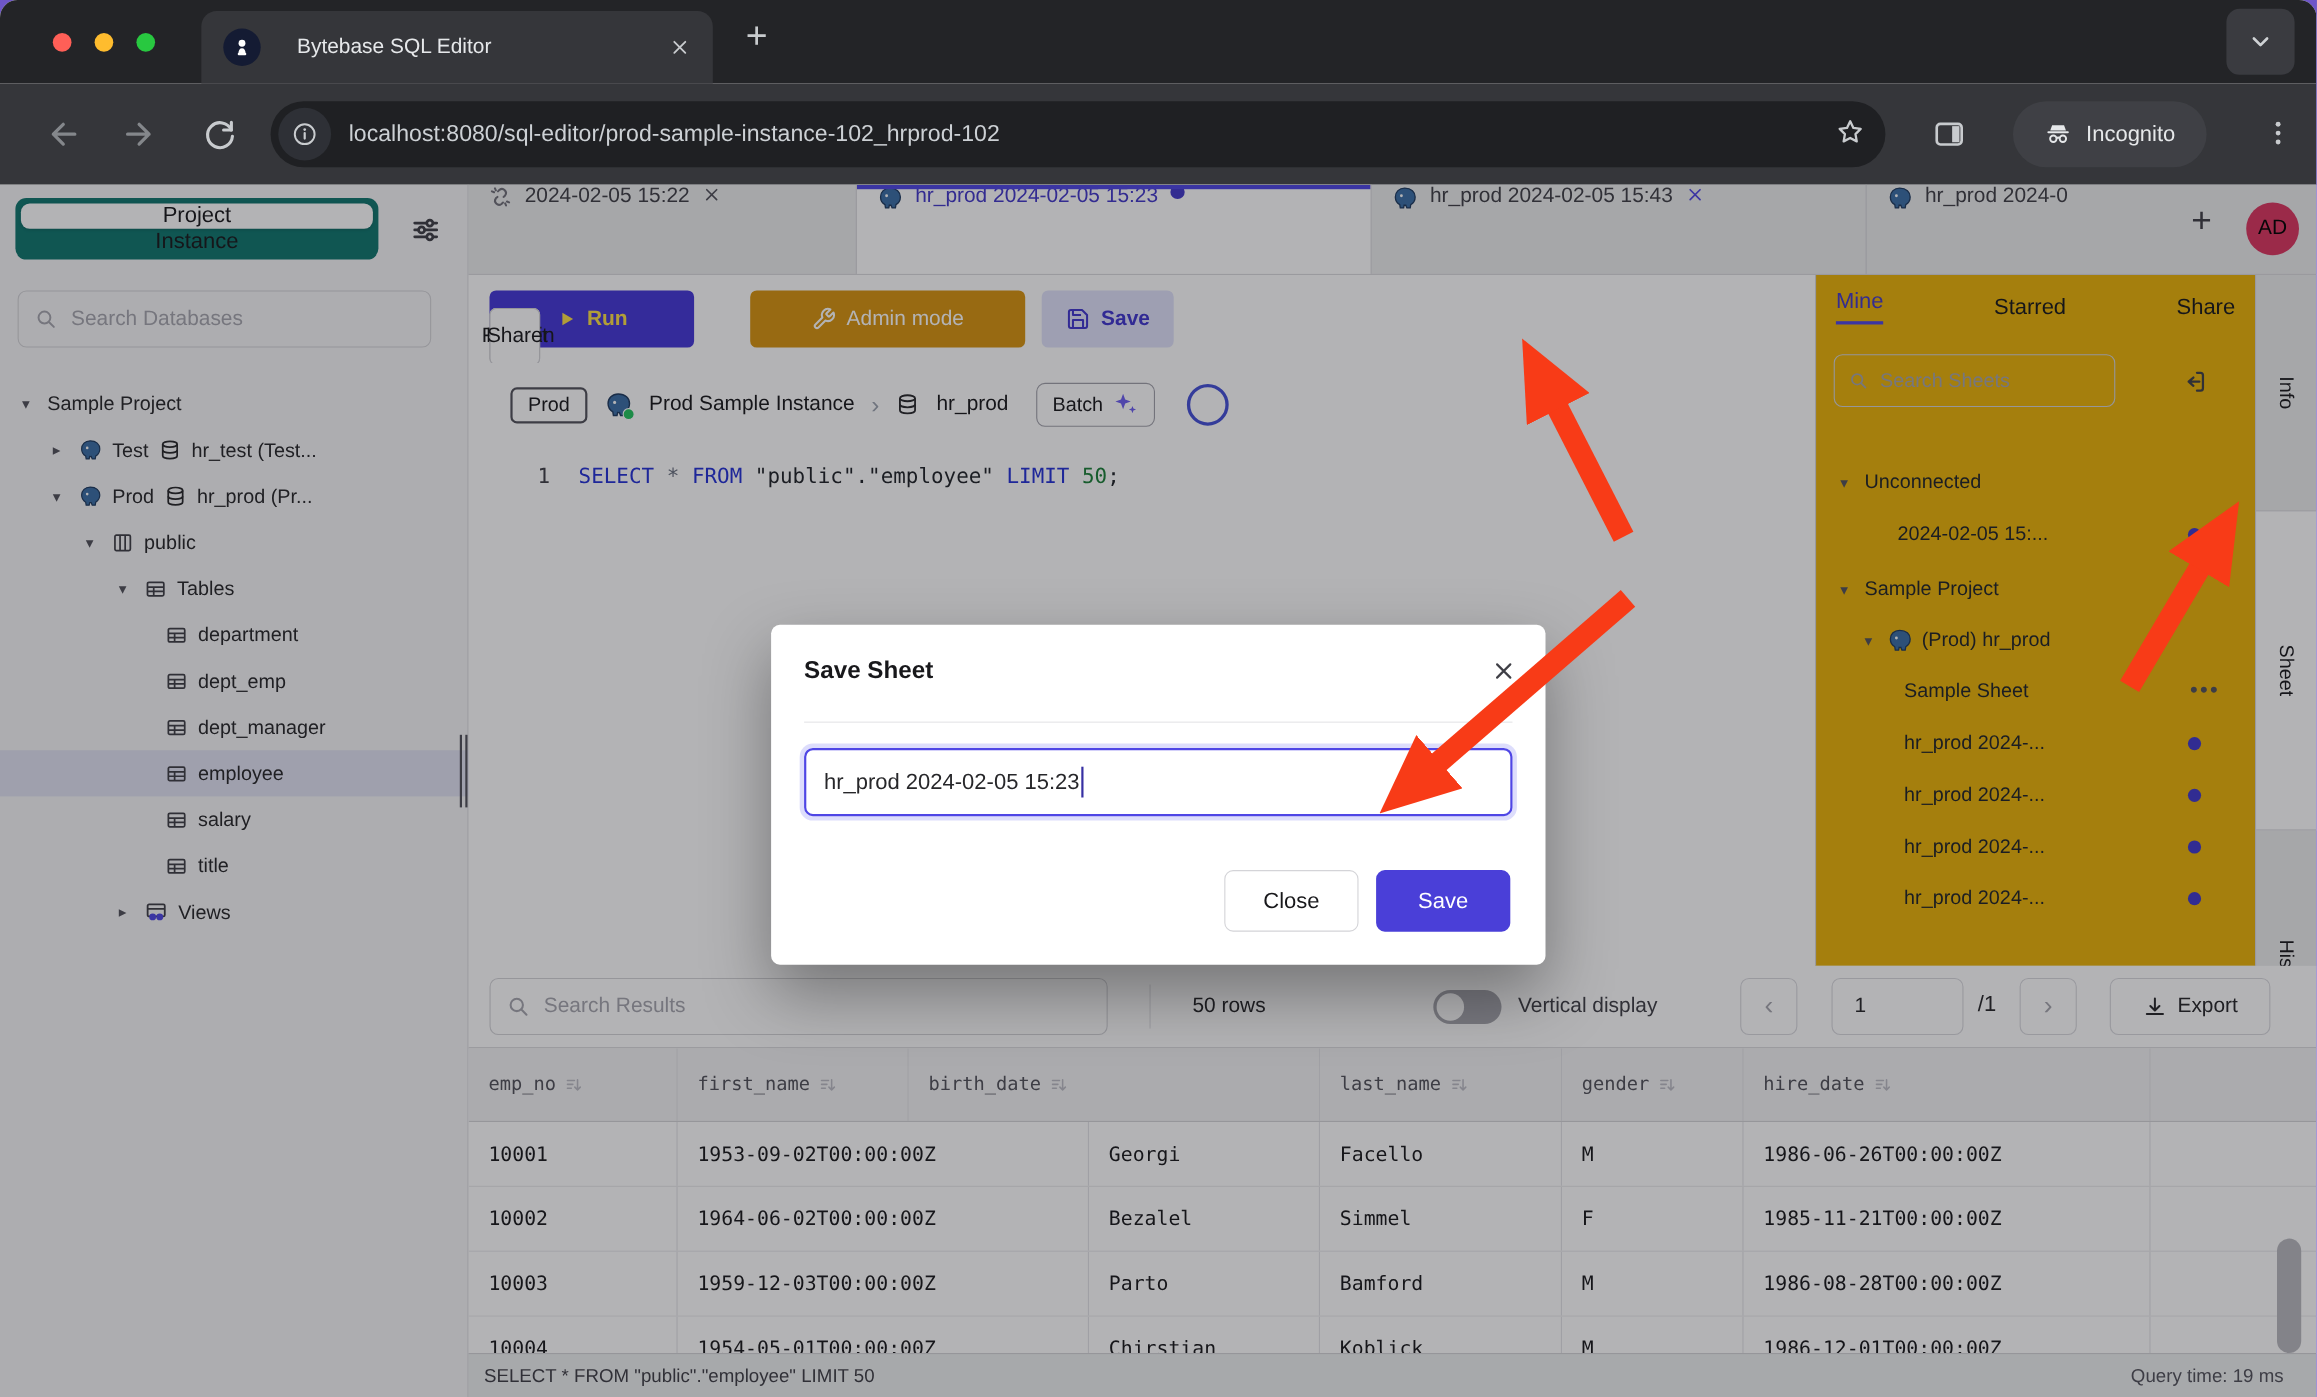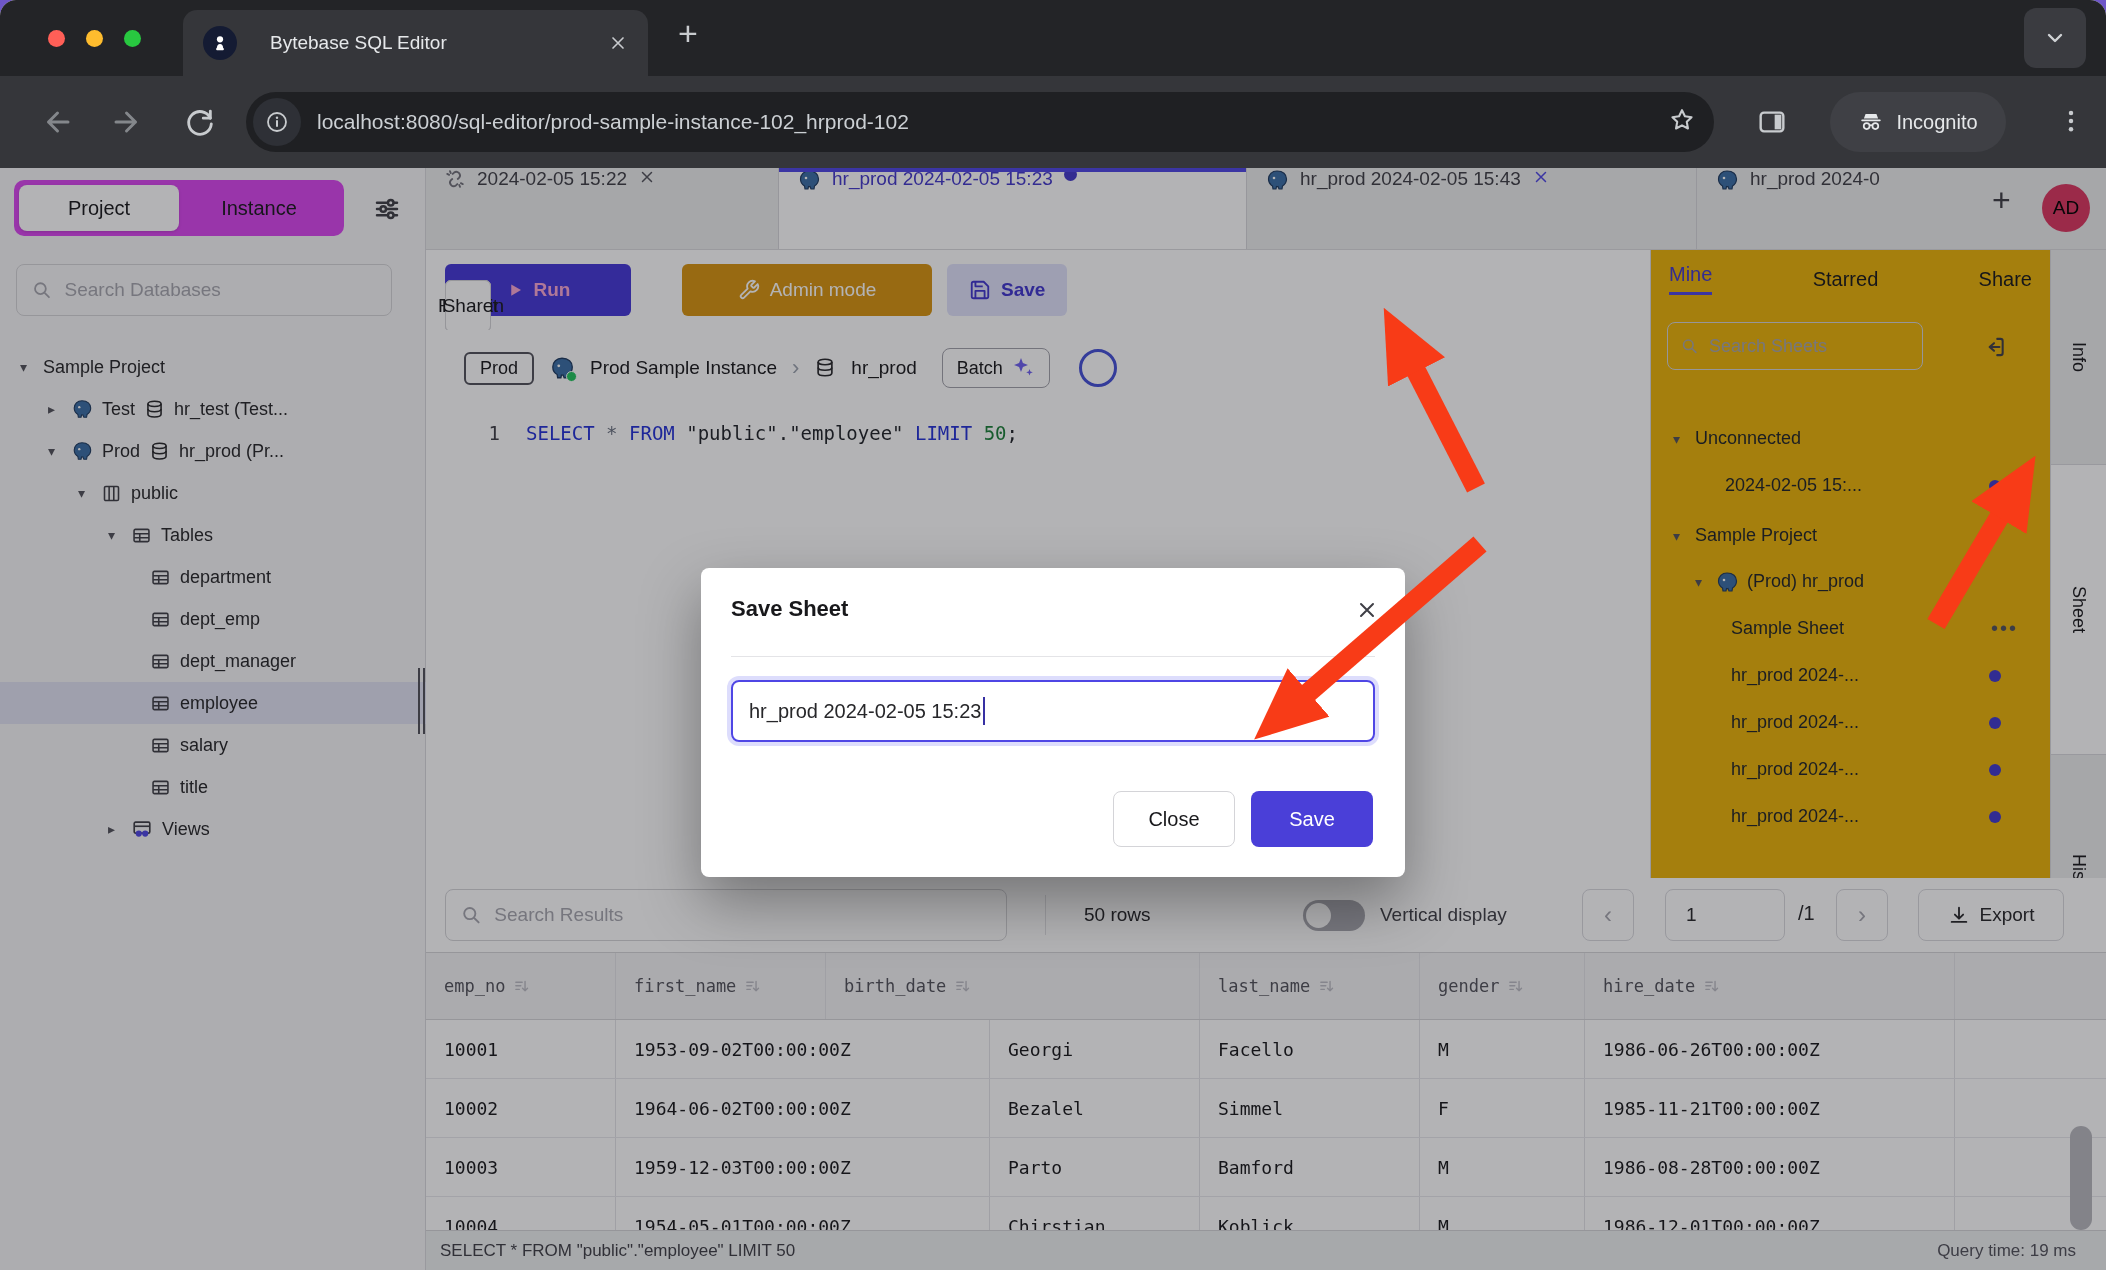--- a/index.html
+++ b/index.html
@@ -18,42 +18,42 @@
   .navic{position:absolute;top:28px;}
   .omnibox{position:absolute;left:246px;top:16px;width:1468px;height:60px;border-radius:30px;background:#1f2023;display:flex;align-items:center;box-sizing:border-box;padding-right:18px;}
   .info-wrap{width:48px;height:48px;margin-left:7px;border-radius:50%;background:#2e3036;display:flex;align-items:center;justify-content:center;flex:none;}
   .url{color:#ccd0d4;font-size:21px;margin-left:16px;white-space:nowrap;}
   .incog{position:absolute;left:1830px;top:16px;width:176px;height:60px;border-radius:30px;background:#3f4045;display:flex;align-items:center;justify-content:center;gap:12px;color:#e6e8ea;font-size:20px;}
   
   .app{position:relative;flex:1;background:#fff;overflow:hidden;}
   .abs{position:absolute;box-sizing:border-box;}
   
   #sidebar{left:0;top:0;width:426px;height:1102px;background:#f7f7f8;border-right:1px solid #d9d9de;}
-  .side-tabs{position:absolute;left:14px;top:12px;width:330px;height:56px;background:#d946ef;border-radius:10px;display:flex;padding:5px;box-sizing:border-box;}
+  .side-tabs{position:absolute;left:14px;top:12px;width:330px;height:56px;background:#0f766e;border-radius:10px;display:flex;padding:5px;box-sizing:border-box;flex-direction:column;}
   .side-tab{flex:1;display:flex;align-items:center;justify-content:center;font-size:20px;color:#18181b;border-radius:8px;}
   .side-tab.active{background:#fff;box-shadow:0 1px 3px rgba(0,0,0,.15);}
   .side-search{position:absolute;left:16px;top:96px;width:376px;height:52px;border:1px solid #d4d4d8;border-radius:8px;display:flex;align-items:center;gap:10px;padding:0 14px;box-sizing:border-box;}
   .ph-input{border:none;outline:none;background:transparent;font-size:19px;color:#3f3f46;width:100%;font-family:"Liberation Sans",sans-serif;}
   .ph-input::placeholder{color:#a6a6ae;}
   .trow{position:absolute;left:0;width:426px;height:42px;display:flex;align-items:center;gap:9px;font-size:18px;color:#27272a;white-space:nowrap;overflow:hidden;}
   .trow.selected{background:#e2e3f3;}
   .caret{font-size:14px;color:#52525b;width:14px;flex:none;}
   
   #tabbar{left:426px;top:0;width:1680px;height:82px;background:#ecedee;border-bottom:1px solid #dadade;display:flex;}
   .etab{display:flex;align-items:flex-start;gap:11px;padding:0 18px;border-right:1px solid #d6d6da;font-size:19px;color:#3f3f46;position:relative;box-sizing:border-box;white-space:nowrap;overflow:hidden;}
   .etab.active{background:#fff;color:#4338ca;}
   .etab.active::before{content:"";position:absolute;left:0;top:0;width:100%;height:4px;background:#4f46e5;}
   .dirty-dot{width:13px;height:13px;border-radius:50%;background:#4338ca;flex:none;}
   .etab-x{font-size:19px;color:#52525b;}
   .avatar{position:absolute;right:16px;top:16px;width:48px;height:48px;border-radius:50%;background:#dc3660;color:#000000;display:flex;align-items:center;justify-content:center;font-size:19px;font-weight:normal;}
   
   #toolbar{left:426px;top:82px;width:1224px;height:80px;background:#fff;display:flex;align-items:center;gap:15px;padding-left:19px;}
   .btn{height:52px;border-radius:6px;display:flex;align-items:center;justify-content:center;gap:10px;font-size:19px;box-sizing:border-box;padding:0 22px;white-space:nowrap;}
   .btn.light{background:#fff;border:1px solid #d4d4d8;color:#18181b;}
-  .btn-run{background:#4537d8;color:#f9a8d4;width:186px;font-weight:600;}
+  .btn-run{background:#4537d8;color:#fde047;width:186px;font-weight:600;}
   .btn-admin{background:#d79410;color:#fff;margin-left:36px;width:250px;}
   .btn-save{background:#e0e2fb;color:#4035ce;font-weight:600;}
   .btn-share{color:#71717a;}
   
   #breadcrumb{left:426px;top:162px;width:1224px;height:76px;background:#fff;display:flex;align-items:center;gap:15px;padding-left:38px;}
   .env-pill{border:2px solid #52525b;border-radius:6px;padding:4px 14px;font-size:18px;color:#18181b;}
   .crumb{font-size:19px;color:#18181b;}
   .crumb-sep{color:#9ca3af;font-size:22px;}
   .batch-pill{border:1px solid #a1a1aa;border-radius:8px;padding:7px 14px;font-size:18px;color:#18181b;display:flex;align-items:center;gap:8px;margin-left:10px;}
   .ai-ring{width:32px;height:32px;border-radius:50%;border:3px solid#4450d8;margin-left:14px;}

